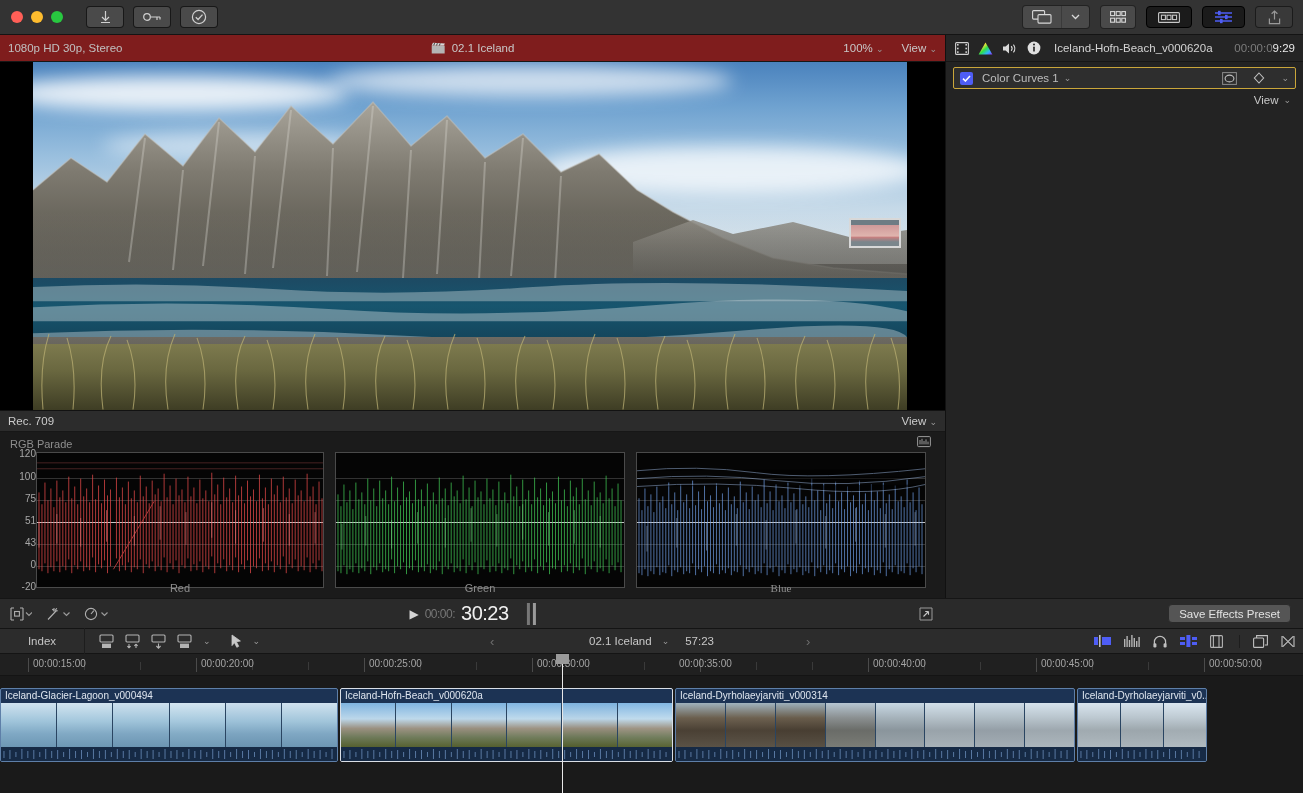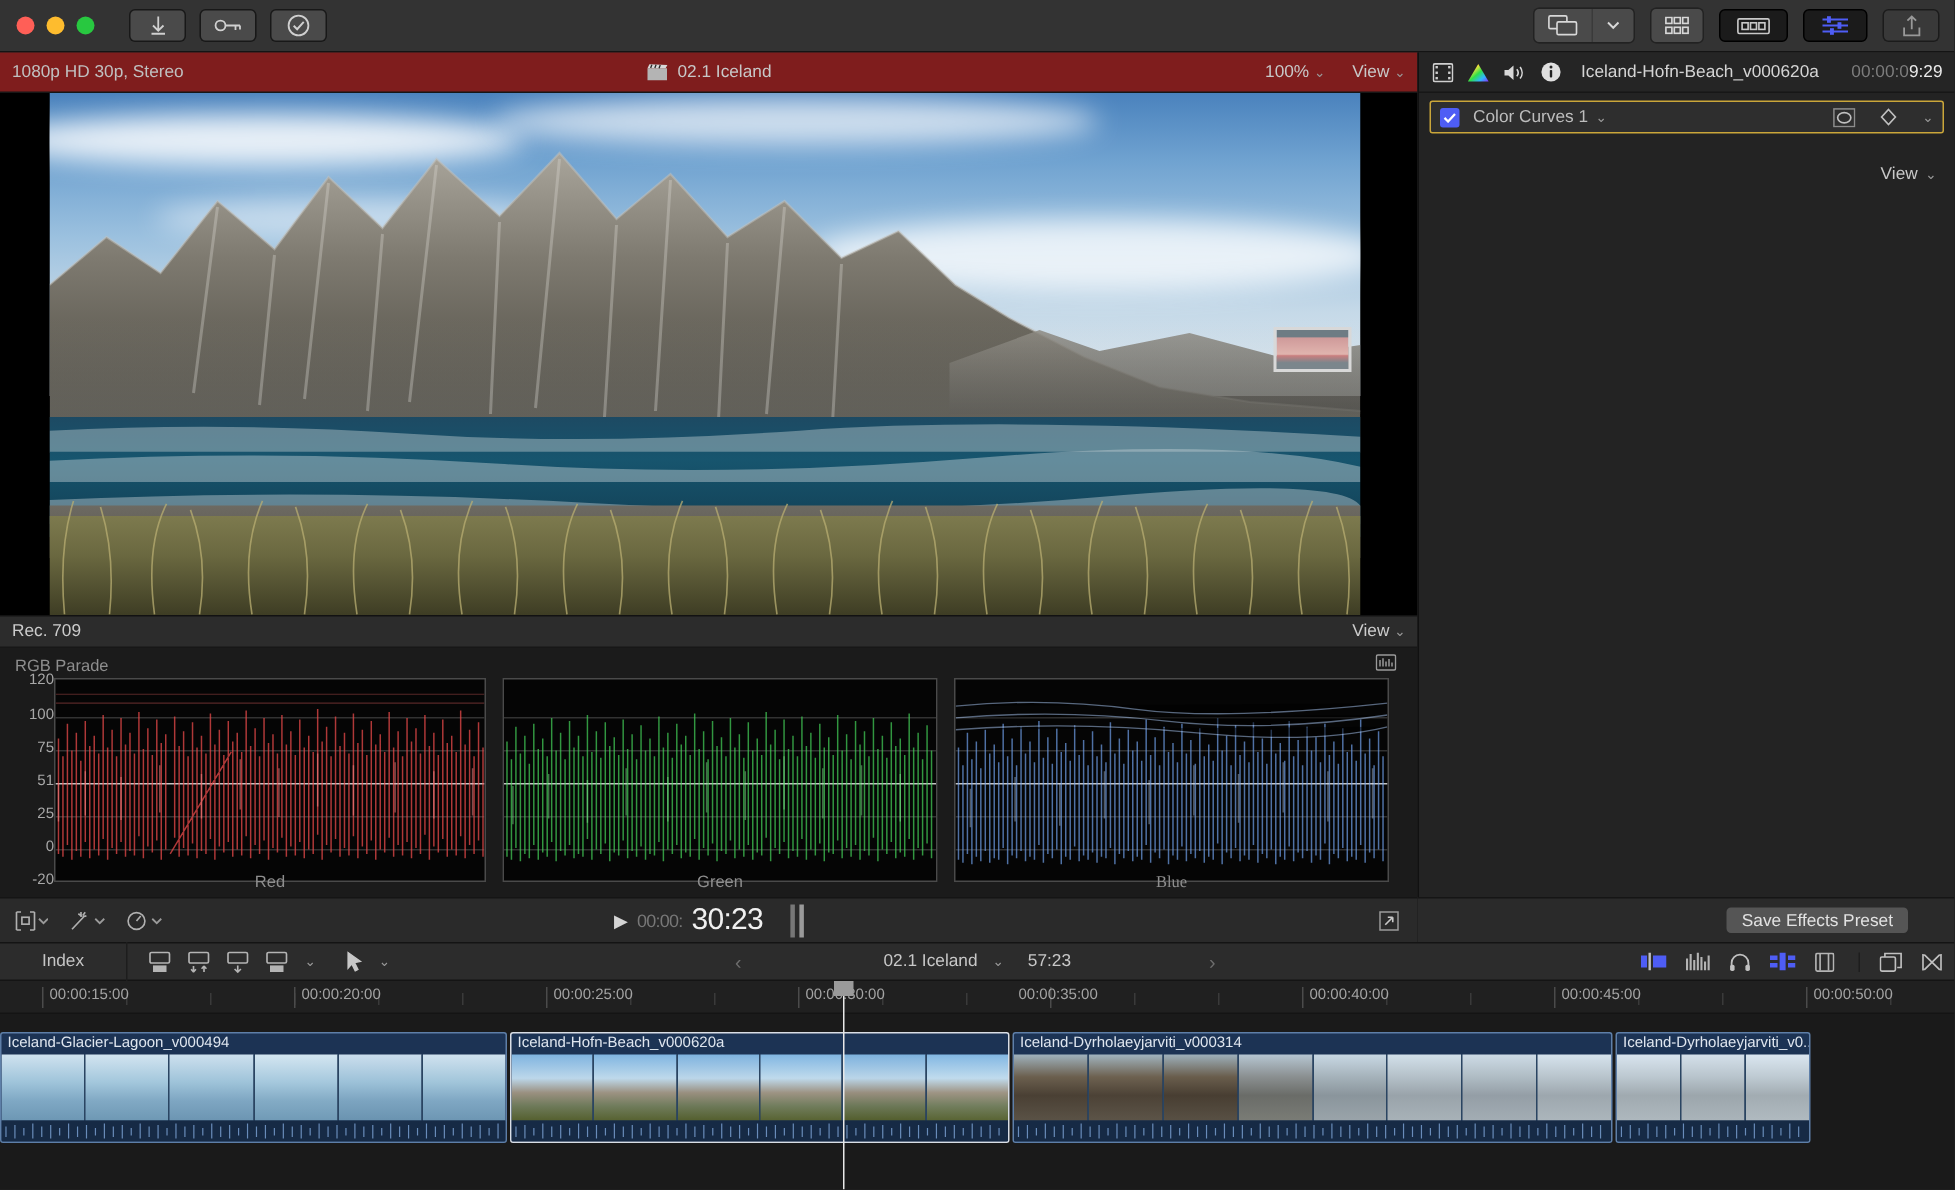--- a/index.html
+++ b/index.html
@@ -102,28 +102,28 @@
 
   
   .insp { position:absolute; top:35px; left:945px; width:358px; height:593px; background:#232323;
     border-left:1px solid #111; }
   .insp-tabs { height:27px; display:flex; align-items:center; background:#252525;
     border-bottom:1px solid #171717; gap:9px; padding-left:9px; font-size:11.5px; }
   .insp-name { color:#d4d4d4; margin-left:4px; }
   .insp-tc { position:absolute; right:8px; font-size:11.5px; }
   .insp-tc .d { color:#7c7c7c; } .insp-tc .b { color:#eaeaea; }
 
-  .eff-row { margin:5px 7px 16px 7px; height:22px; background:#2e2e2e; border:1px solid #caa63a;
+  .eff-row { margin:5px 7px 0 7px; height:22px; background:#2e2e2e; border:1px solid #caa63a;
     display:flex; align-items:center; padding:0 6px; border-radius:2px; }
   .chk { width:13px; height:13px; border-radius:2px; background:#4e5df5; display:flex; align-items:center; justify-content:center; }
   .eff-title { margin-left:9px; font-size:11.5px; color:#bdbdbd; }
   .view-row { height:22px; display:flex; align-items:center; justify-content:flex-end; padding-right:12px; font-size:11.5px; }
 
   .preset-bar { position:absolute; top:598px; left:945px; width:358px; height:30px;
-    background:#2a2a2a; border-top:1px solid #151515; display:flex; align-items:center; justify-content:flex-end; padding-right:30px; }
+    background:#2a2a2a; border-top:1px solid #151515; display:flex; align-items:center; justify-content:flex-end; padding-right:12px; }
   .preset-btn { height:19px; background:#555; border:1px solid #2a2a2a; border-radius:4px;
     padding:0 10px; display:flex; align-items:center; font-size:11.5px; color:#e2e2e2; }
 
   
   .tl-bar { position:absolute; top:628px; left:0; width:1303px; height:26px; background:#2c2c2c;
     border-top:1px solid #141414; border-bottom:1px solid #141414; display:flex; align-items:center; }
   .tl-index { width:84px; text-align:center; font-size:11.5px; color:#c5c5c5; }
   .tl-div { width:1px; height:26px; background:#1d1d1d; }
   .tl-tools { display:flex; align-items:center; gap:11px; padding-left:14px; }
   .tl-center { position:absolute; left:50%; transform:translateX(-50%); display:flex; align-items:center; gap:10px; font-size:11.5px; }
@@ -316,21 +316,21 @@
           <g stroke="#9a9a9a" stroke-width="1">
             <path d="M3 8.4V4M5 8.4V2.8M7 8.4V5M9 8.4V3.4M11 8.4V5.6"></path>
           </g>
         </svg>
     </div>
     <div class="scope-axis">
       <div style="top:-4px;width:30px;">120</div>
       <div style="top:19px;width:30px;">100</div>
       <div style="top:41px;width:30px;">75</div>
       <div style="top:63px;width:30px;">51</div>
-      <div style="top:85px;width:30px;">25</div>
+      <div style="top:85px;width:30px;">43</div>
       <div style="top:107px;width:30px;">0</div>
       <div style="top:129px;width:30px;">-20</div>
     </div>
 
     <div class="scope-panel" style="left:36px;width:288px;">
       <div class="gl" style="top:25px;"></div>
         <div class="gl" style="top:47px;"></div>
       <div class="gl mid" style="top:69px;"></div>
         <div class="gl" style="top:91px;"></div>
       <div class="gl" style="top:113px;"></div>

